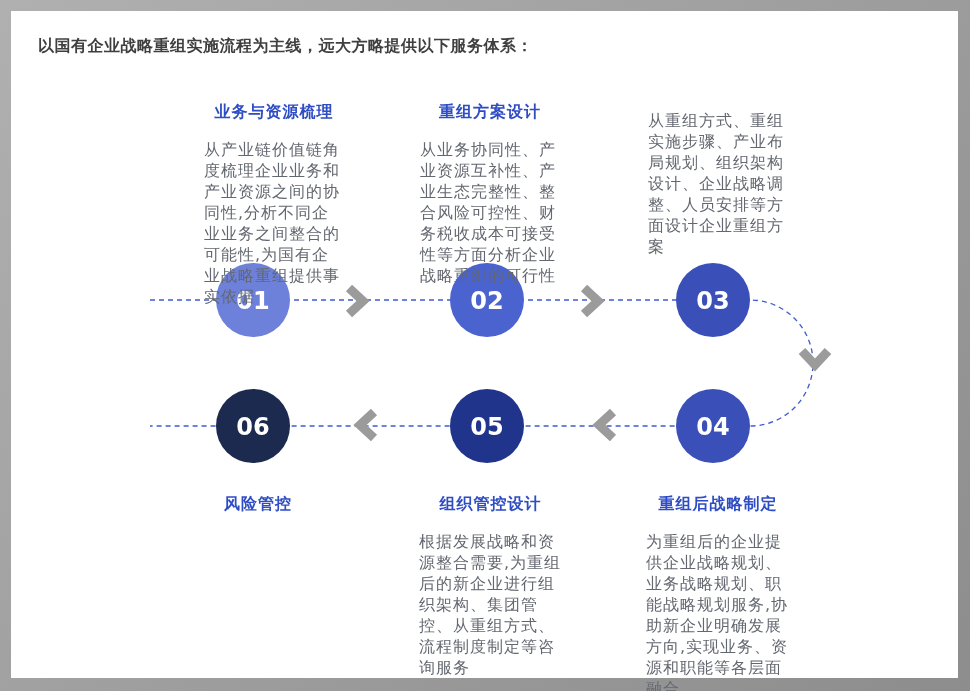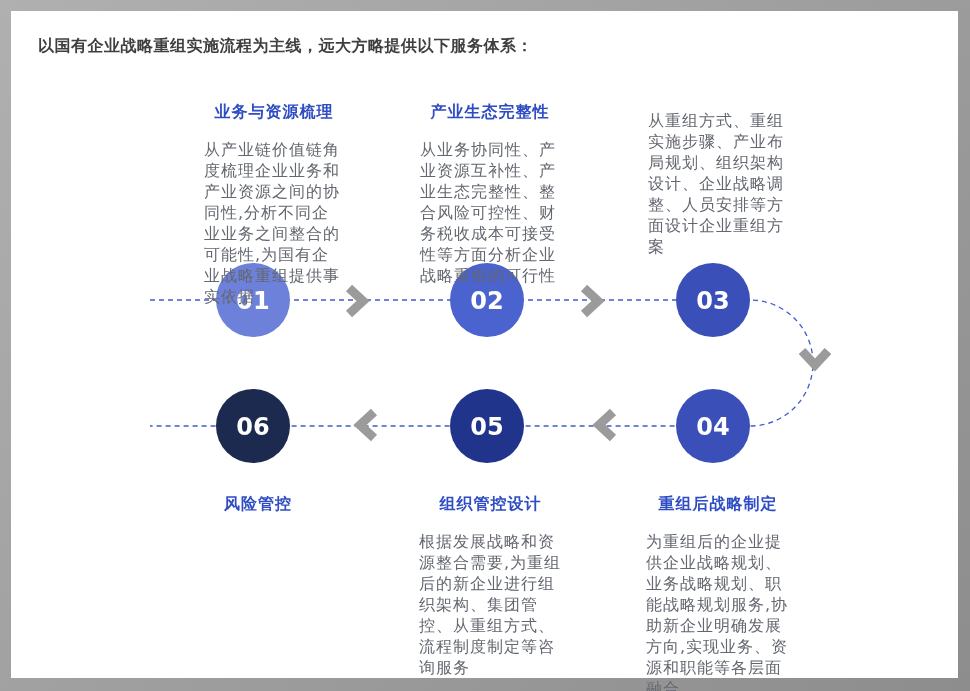--- a/index.html
+++ b/index.html
@@ -80,21 +80,21 @@
       <circle cx="253" cy="426" r="37" fill="#1b2a4e"></circle>
       <text x="253" y="435">06</text>
     </g>
   </svg>
 
   <div class="col t1">
     <h3>业务与资源梳理</h3>
     <p>从产业链价值链角度梳理企业业务和产业资源之间的协同性,分析不同企业业务之间整合的可能性,为国有企业战略重组提供事实依据</p>
   </div>
   <div class="col t2">
-    <h3>产业生态完整性</h3>
+    <h3>重组方案设计</h3>
     <p>从业务协同性、产业资源互补性、产业生态完整性、整合风险可控性、财务税收成本可接受性等方面分析企业战略重组的可行性</p>
   </div>
   <div class="col t3">
     <p>从重组方式、重组实施步骤、产业布局规划、组织架构设计、企业战略调整、人员安排等方面设计企业重组方案</p>
   </div>
 
   <div class="col b1">
     <h3>风险管控</h3>
   </div>
   <div class="col b2">

